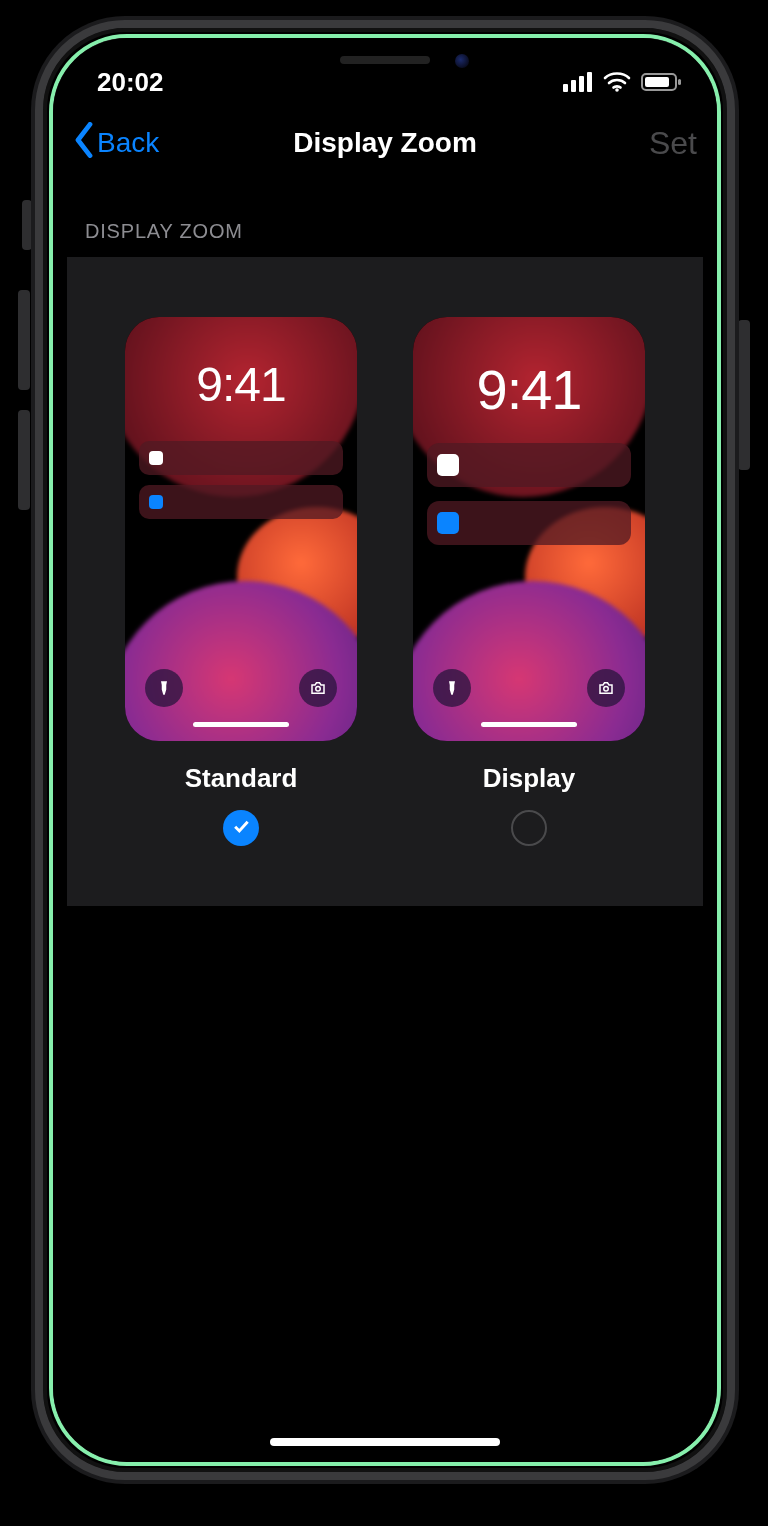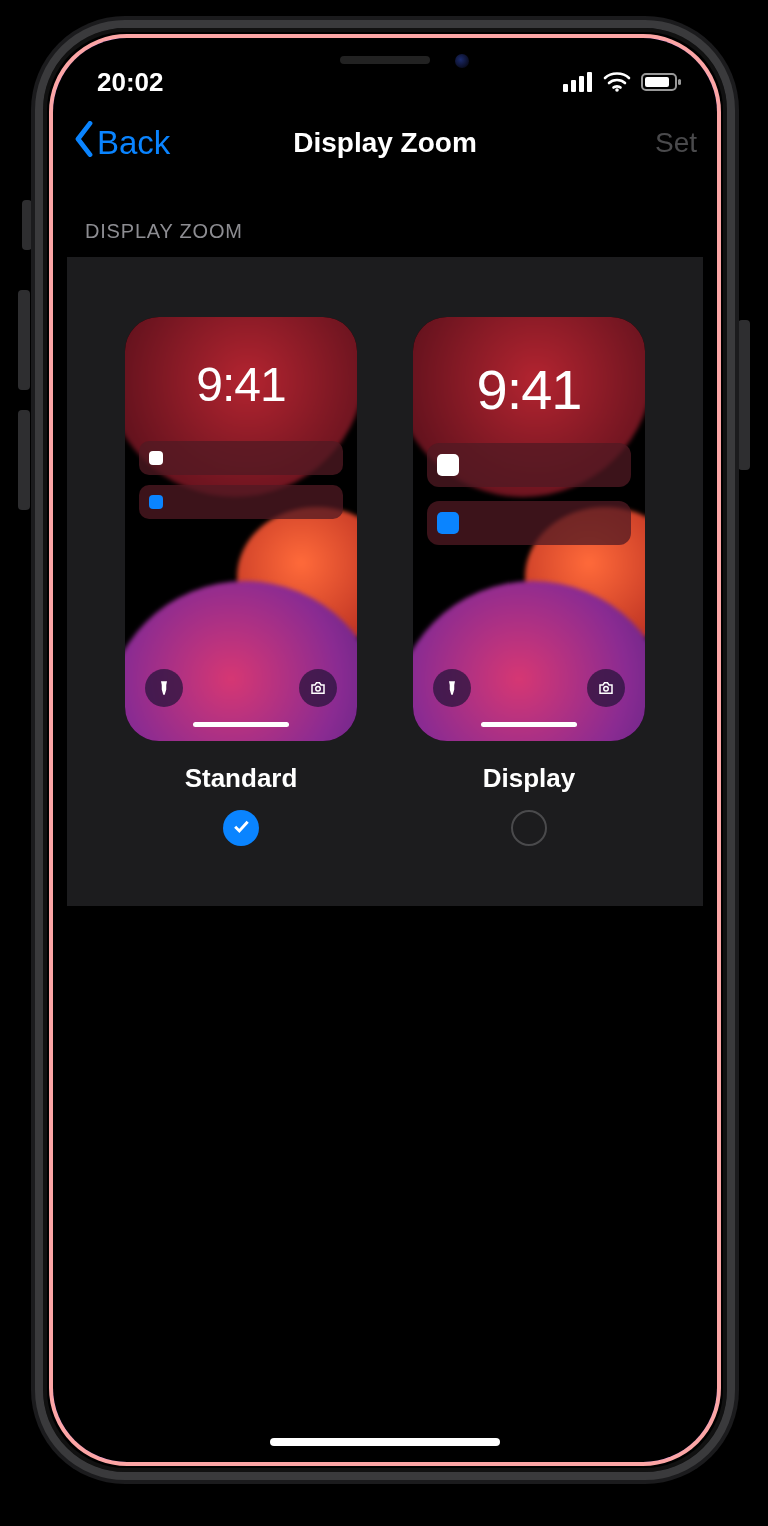--- a/index.html
+++ b/index.html
@@ -21,23 +21,23 @@
     height: 1460px;
     border-radius: 90px;
     background: #000;
     border: 8px solid #3a3a3c;
     box-shadow: 0 0 0 4px #1b1b1d, inset 0 0 0 4px #111;
   }
   .phone-frame-inner {
     position: absolute;
     inset: 6px;
     border-radius: 78px;
-    border: 4px solid #fca5a5;
+    border: 4px solid #86efac;
     overflow: hidden;
-    background: #f0abfc;
+    background: #404040;
   }
   .side-btn {
     position: absolute;
     background: #2e2e30;
     border-radius: 4px;
   }
   .side-btn.mute { left: 22px; top: 200px; width: 10px; height: 50px; }
   .side-btn.vol1 { left: 18px; top: 290px; width: 12px; height: 100px; }
   .side-btn.vol2 { left: 18px; top: 410px; width: 12px; height: 100px; }
   .side-btn.pwr  { right: 18px; top: 320px; width: 12px; height: 150px; }
@@ -99,35 +99,35 @@
     display: flex;
     align-items: center;
     justify-content: space-between;
     height: 70px;
     padding: 0 20px;
   }
   .nav-back {
     display: flex;
     align-items: center;
     color: #0a84ff;
-    font-size: 33px;
+    font-size: 28px;
     gap: 2px;
   }
   .nav-back svg { width: 22px; height: 36px; }
   .nav-title {
     position: absolute;
     left: 50%;
     transform: translateX(-50%);
     font-size: 28px;
     font-weight: 600;
     color: #fff;
   }
   .nav-set {
     color: #4a4a4c;
-    font-size: 28px;
+    font-size: 32px;
   }
 
   
   .section-header {
     color: #8d8d92;
     font-size: 20px;
     letter-spacing: 0.8px;
     padding: 42px 32px 14px;
     text-transform: uppercase;
   }

